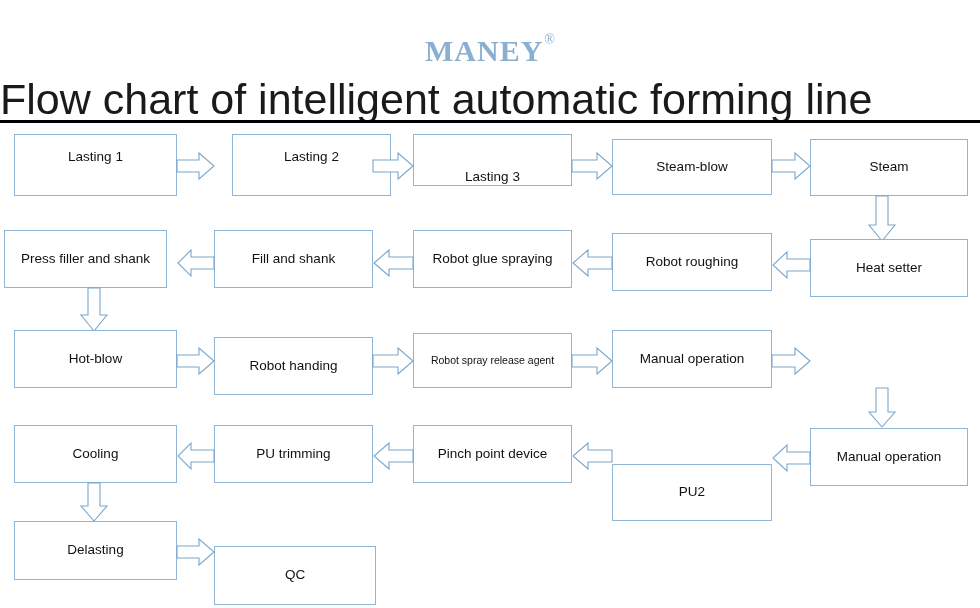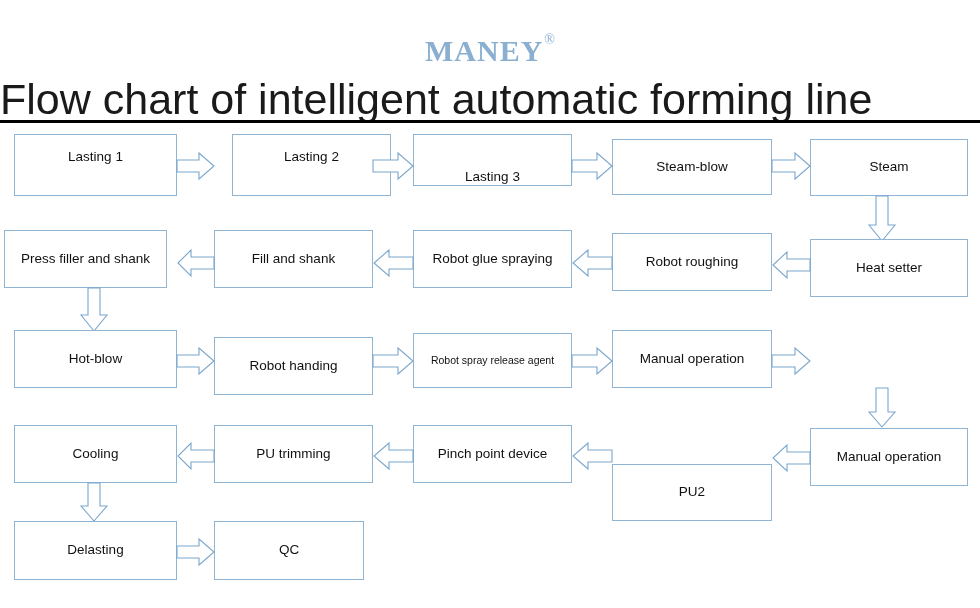--- a/index.html
+++ b/index.html
@@ -232,21 +232,21 @@
 
   <div class="arrow" style="left:80px;top:483px;">
     <svg width="38" height="39" viewBox="0 0 38 39">
       <polygon points="8,0 20,0 20,23 27,23 14,38 1,23 8,23" fill="#ffffff" stroke="#7ba7cd" stroke-width="1.1"></polygon>
     </svg>
   </div>
 
   <div class="node v-mid" style="left:14px;top:521px;width:163px;height:59px;">
     <span class="lbl">Delasting</span>
   </div>
-  <div class="node v-mid" style="left:214px;top:521px;width:150px;height:59px;">
+  <div class="node v-mid" style="left:214px;top:546px;width:162px;height:59px;">
     <span class="lbl">QC</span>
   </div>
 
   <div class="arrow" style="left:177px;top:538px;">
     <svg width="38" height="28" viewBox="0 0 38 28">
       <polygon points="0,8 22,8 22,1 37,14 22,27 22,20 0,20" fill="#ffffff" stroke="#7ba7cd" stroke-width="1.1"></polygon>
     </svg>
   </div>
 
 </div>

